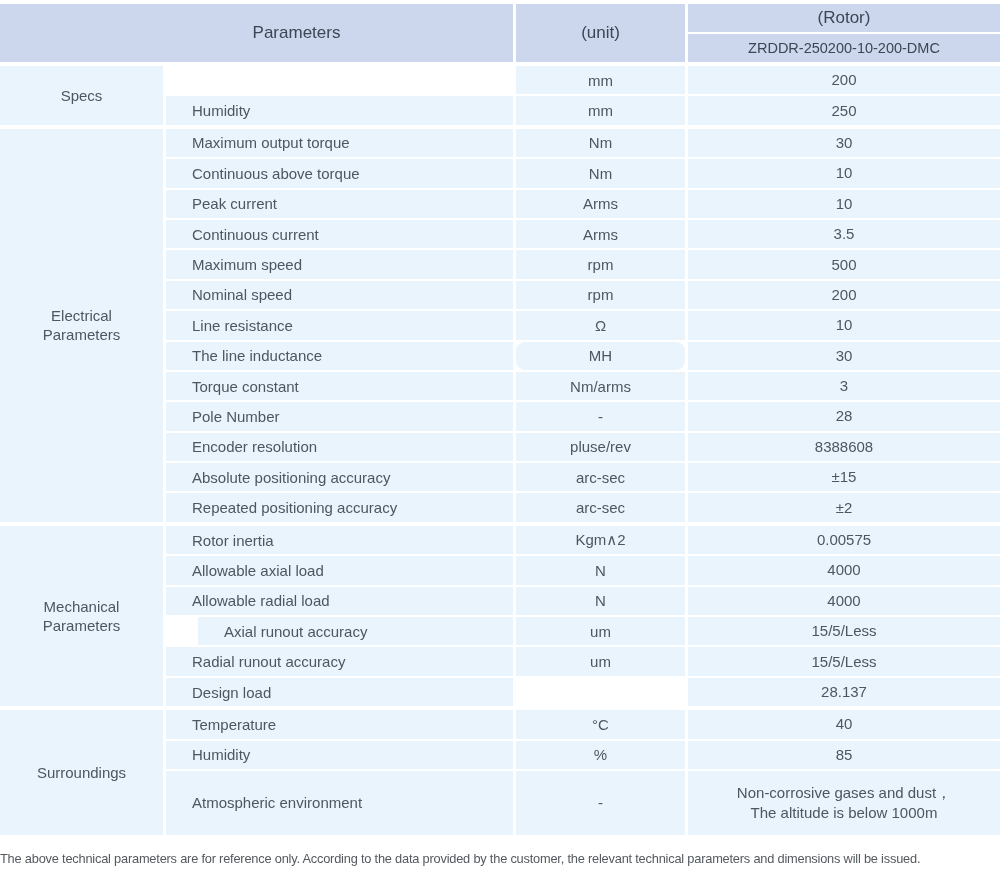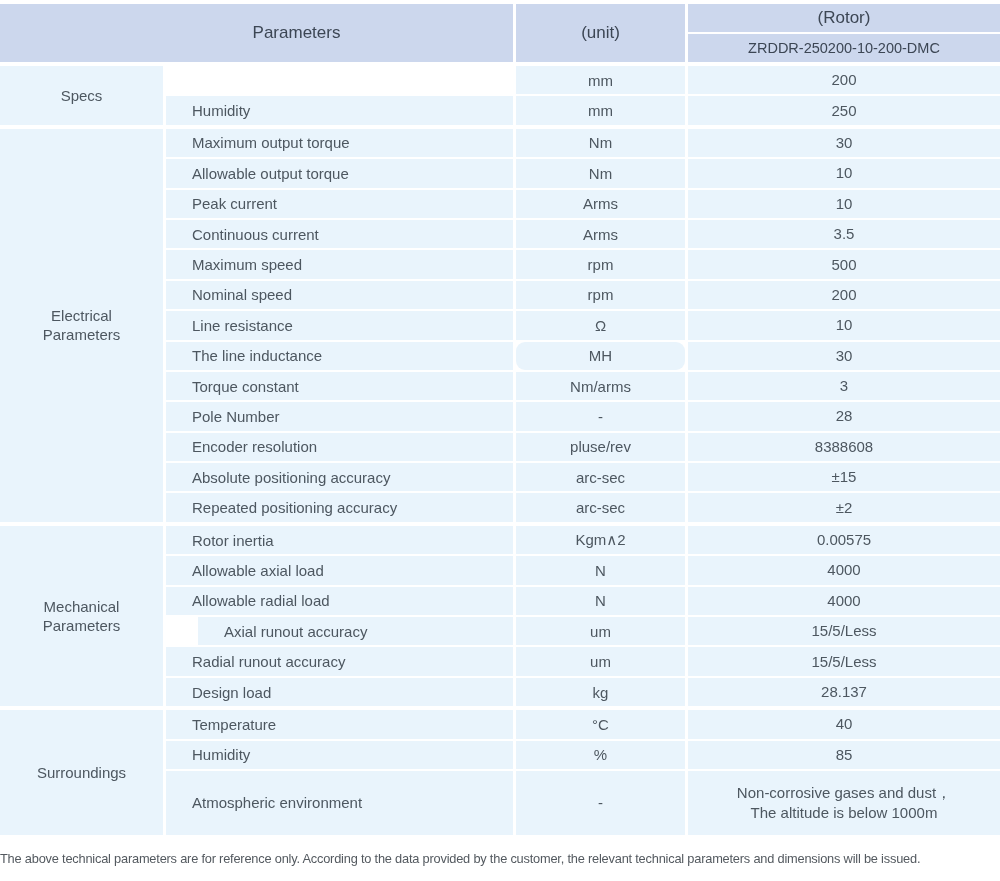--- a/index.html
+++ b/index.html
@@ -111,21 +111,21 @@
         <div class="cell name-cell" style="grid-row: 2;">Humidity</div>
         <div class="cell unit-cell" style="grid-row: 2;">mm</div>
         <div class="cell value-cell" style="grid-row: 2;">250</div>
       </div>
       <div class="grid4 section">
         <div class="cell label-cell" style="grid-row: 1 / span 13;">Electrical
 Parameters</div>
         <div class="cell name-cell" style="grid-row: 1;">Maximum output torque</div>
         <div class="cell unit-cell" style="grid-row: 1;">Nm</div>
         <div class="cell value-cell" style="grid-row: 1;">30</div>
-        <div class="cell name-cell" style="grid-row: 2;">Allowable output torque</div>
+        <div class="cell name-cell" style="grid-row: 2;">Continuous above torque</div>
         <div class="cell unit-cell" style="grid-row: 2;">Nm</div>
         <div class="cell value-cell" style="grid-row: 2;">10</div>
         <div class="cell name-cell" style="grid-row: 3;">Peak current</div>
         <div class="cell unit-cell" style="grid-row: 3;">Arms</div>
         <div class="cell value-cell" style="grid-row: 3;">10</div>
         <div class="cell name-cell" style="grid-row: 4;">Continuous current</div>
         <div class="cell unit-cell" style="grid-row: 4;">Arms</div>
         <div class="cell value-cell" style="grid-row: 4;">3.5</div>
         <div class="cell name-cell" style="grid-row: 5;">Maximum speed</div>
         <div class="cell unit-cell" style="grid-row: 5;">rpm</div>
@@ -167,21 +167,20 @@
         <div class="cell name-cell" style="grid-row: 3;">Allowable radial load</div>
         <div class="cell unit-cell" style="grid-row: 3;">N</div>
         <div class="cell value-cell" style="grid-row: 3;">4000</div>
         <div class="cell name-cell" style="grid-row: 4; margin-left: 32px;">Axial runout accuracy</div>
         <div class="cell unit-cell" style="grid-row: 4;">um</div>
         <div class="cell value-cell" style="grid-row: 4;">15/5/Less</div>
         <div class="cell name-cell" style="grid-row: 5;">Radial runout accuracy</div>
         <div class="cell unit-cell" style="grid-row: 5;">um</div>
         <div class="cell value-cell" style="grid-row: 5;">15/5/Less</div>
         <div class="cell name-cell" style="grid-row: 6;">Design load</div>
-        <div class="cell unit-cell" style="grid-row: 6;">kg</div>
         <div class="cell value-cell" style="grid-row: 6;">28.137</div>
       </div>
       <div class="grid4 section">
         <div class="cell label-cell" style="grid-row: 1 / span 3;">Surroundings</div>
         <div class="cell name-cell" style="grid-row: 1;">Temperature</div>
         <div class="cell unit-cell" style="grid-row: 1;">°C</div>
         <div class="cell value-cell" style="grid-row: 1;">40</div>
         <div class="cell name-cell" style="grid-row: 2;">Humidity</div>
         <div class="cell unit-cell" style="grid-row: 2;">%</div>
         <div class="cell value-cell" style="grid-row: 2;">85</div>

